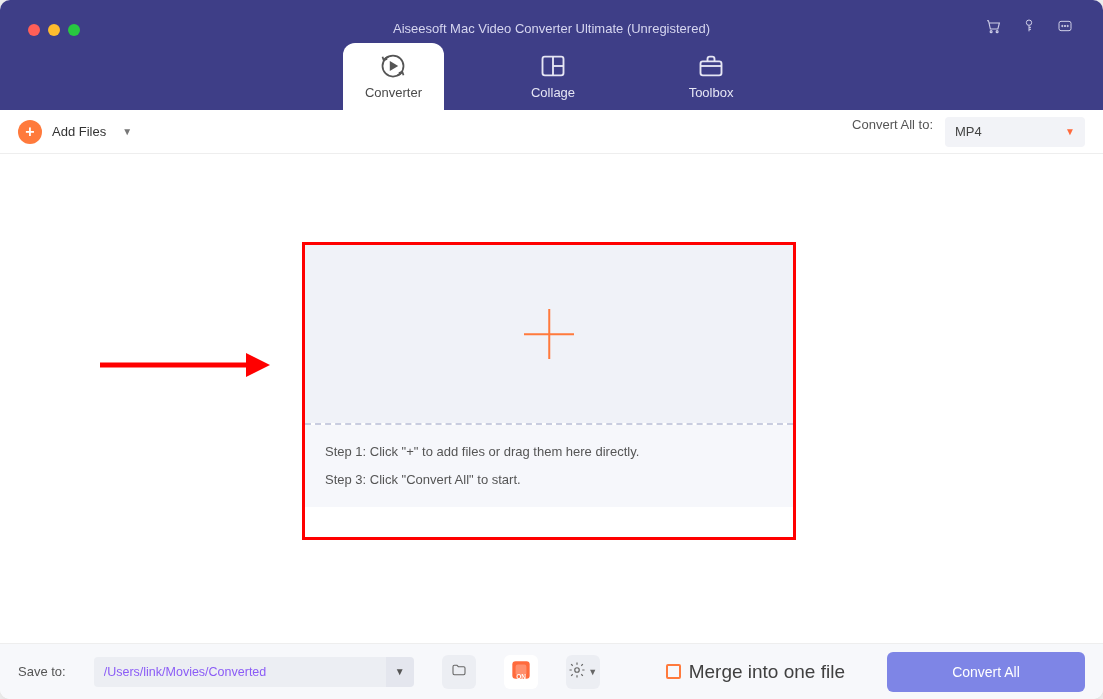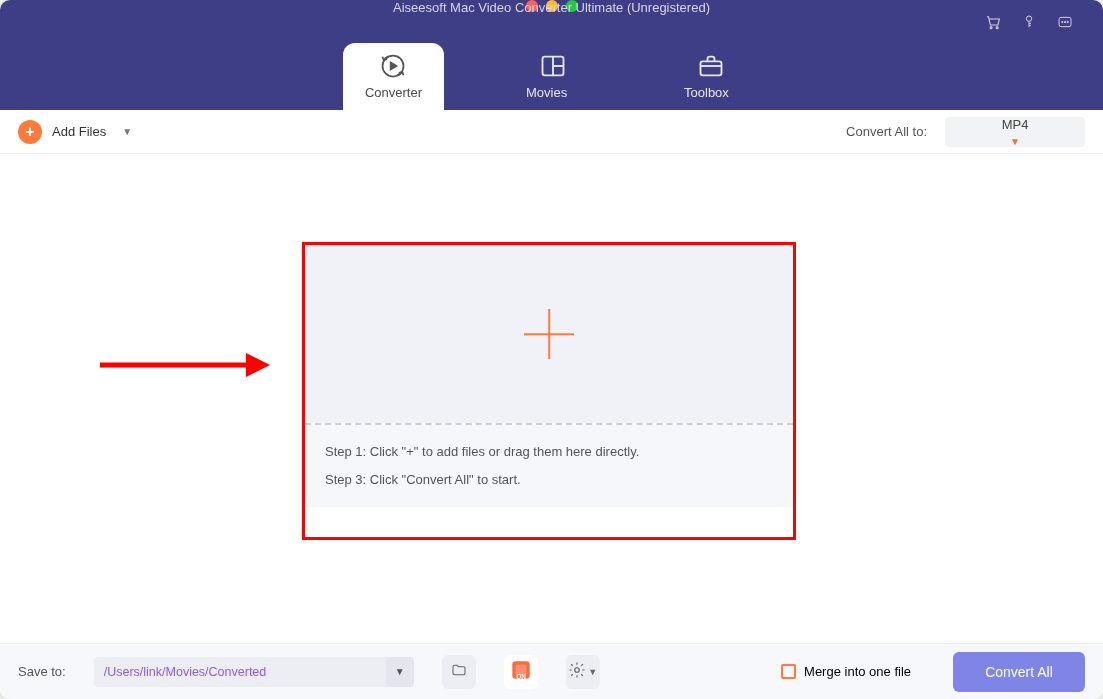--- a/index.html
+++ b/index.html
@@ -1,47 +1,47 @@
 <!DOCTYPE html>
 <html><head>
 <meta charset="utf-8">
 <style>
   * { box-sizing: border-box; margin: 0; padding: 0; font-family: -apple-system, BlinkMacSystemFont, "Segoe UI", Arial, sans-serif; }
   body { background: #f5f5f5; width: 1103px; height: 699px; overflow: hidden; }
   .window { width: 1103px; height: 699px; background: #fff; border-radius: 10px; overflow: hidden; display: flex; flex-direction: column; box-shadow: 0 2px 20px rgba(0,0,0,0.15); }
   
   
-  .titlebar { height: 36px; background: #3e3e87; display: flex; align-items: center; padding: 0 28px; position: relative; flex-direction: column; }
+  .titlebar { height: 36px; background: #3e3e87; display: flex; align-items: flex-end; padding: 0 28px; position: relative; }
   .traffic { display: flex; gap: 8px; }
   .dot { width: 12px; height: 12px; border-radius: 50%; }
   .dot-red { background: #ff5f57; }
   .dot-yellow { background: #febc2e; }
   .dot-green { background: #28c840; }
   .title { position: absolute; left: 0; right: 0; text-align: center; color: #d6d6f0; font-size: 13px; pointer-events: none; }
   .title-icons { margin-left: auto; display: flex; gap: 18px; align-items: center; }
   .ticon { color: #cfcfe8; display: flex; align-items: center; justify-content: center; cursor: pointer; }
   
   
   .nav { height: 74px; background: #3e3e87; display: flex; align-items: flex-end; justify-content: center; gap: 60px; padding-bottom: 0; }
-  .tab { display: flex; flex-direction: column; gap: 6px; color: #e6e6f4; font-size: 13px; padding: 10px 22px 10px; border-radius: 12px 12px 0 0; cursor: pointer; min-width: 98px; }
+  .tab { display: flex; flex-direction: column; align-items: center; gap: 6px; color: #e6e6f4; font-size: 13px; padding: 10px 22px 10px; border-radius: 12px 12px 0 0; cursor: pointer; min-width: 98px; }
   .tab.active { background: #fff; color: #4a4a4a; }
   .tab .ic { height: 26px; display: flex; align-items: center; justify-content: center; }
   
   
   .toolbar { height: 44px; background: #fff; display: flex; align-items: center; padding: 0 18px; border-bottom: 1px solid #eee; position: relative; }
   .add-btn { display: flex; align-items: center; gap: 10px; cursor: pointer; }
   .plus-circle { width: 24px; height: 24px; border-radius: 50%; background: #ff7a3c; display: flex; align-items: center; justify-content: center; color: #fff; font-size: 16px; font-weight: 600; }
   .add-label { color: #333; font-size: 13px; }
   .add-caret { color: #777; font-size: 10px; margin-left: 6px; }
   .seg-group { position: absolute; left: 50%; transform: translateX(-50%); display: flex; gap: 22px; align-items: center; }
   .seg { padding: 6px 16px; border-radius: 16px; font-size: 13px; color: #666; cursor: pointer; }
   .seg.active { background: #eceef5; color: #444; }
-  .convert-to { margin-left: auto; display: flex; align-items: center; gap: 18px; }
+  .convert-to { margin-left: auto; display: flex; gap: 12px; }
   .convert-to-label { font-size: 13px; color: #555; }
-  .format-select { width: 140px; height: 30px; background: #f2f3f7; border-radius: 4px; display: flex; align-items: center; justify-content: space-between; padding: 0 10px; font-size: 13px; color: #444; cursor: pointer; flex-direction: column; }
+  .format-select { width: 140px; height: 30px; background: #f2f3f7; border-radius: 4px; display: flex; align-items: center; justify-content: space-between; padding: 0 10px; font-size: 13px; color: #444; cursor: pointer; }
   .caret-red { color: #ff6a3c; font-size: 10px; }
   
   
   .main { flex: 1; background: #fff; position: relative; }
   
   .dropzone-outline { position: absolute; left: 302px; top: 88px; width: 494px; height: 298px; border: 3px solid #ff0000; }
   .dropzone-top { height: 178px; background: #f0f2f8; display: flex; align-items: center; justify-content: center; }
   .plus-thin { position: relative; width: 50px; height: 50px; }
   .plus-thin::before, .plus-thin::after { content:""; position: absolute; background:#ff7a3c; }
   .plus-thin::before { left: 50%; top: 0; width: 1.5px; height: 100%; transform: translateX(-50%); }
@@ -55,23 +55,23 @@
   .anno-arrow { position: absolute; left: 98px; top: 196px; width: 172px; height: 30px; pointer-events:none; }
   
   
   .footer { height: 56px; background: #f7f8fb; display: flex; align-items: center; padding: 0 18px; gap: 28px; border-top: 1px solid #eee; }
   .save-label { font-size: 13px; color: #555; }
   .path-input { flex: 0 0 320px; display:flex; }
   .path-field { flex:1; height: 30px; background: #eceef3; border: none; border-radius: 4px 0 0 4px; padding: 0 10px; font-size: 12.5px; color: #8b5cf6; }
   .path-caret { width: 28px; height: 30px; background: #e4e6ee; border-radius: 0 4px 4px 0; display:flex; align-items:center; justify-content:center; font-size:10px; color:#555; cursor:pointer; }
   .foot-btn { width: 34px; height: 34px; background: #eceef3; border-radius: 6px; display: flex; align-items: center; justify-content: center; cursor: pointer; color:#555; }
   .gpu-btn { width: 34px; height: 34px; background: #fff; border-radius: 6px; display:flex; align-items:center; justify-content:center; }
-  .merge { margin-left: auto; display: flex; align-items: center; gap: 8px; font-size: 13px; color: #000000; cursor:pointer; }
+  .merge { margin-left: auto; display: flex; align-items: center; gap: 8px; font-size: 19px; color: #404040; cursor:pointer; }
   .checkbox { width: 15px; height: 15px; border: 2px solid #ff7a3c; border-radius: 2px; }
-  .convert-all { width: 132px; height: 40px; background: #7e85e6; color: #fff; border-radius: 6px; display: flex; align-items: center; justify-content: center; font-size: 14px; cursor: pointer; margin-left: 14px; }
+  .convert-all { width: 198px; height: 40px; background: #7e85e6; color: #fff; border-radius: 6px; display: flex; align-items: center; justify-content: center; font-size: 14px; cursor: pointer; margin-left: 14px; }
 </style>
 </head>
 <body>
 
 <div class="window">
 
   <div class="titlebar">
     <div class="traffic">
       <div class="dot dot-red"></div>
       <div class="dot dot-yellow"></div>
@@ -118,21 +118,21 @@
       <span>Converter</span>
     </div>
     <div class="tab">
       <span class="ic">
         <svg width="28" height="28" viewBox="0 0 24 24" fill="none" stroke="#e6e6f4" stroke-width="1.6">
             <rect x="3" y="4" width="18" height="16" rx="2"></rect>
             <line x1="12" y1="4" x2="12" y2="20"></line>
             <line x1="12" y1="12" x2="21" y2="12"></line>
           </svg>
       </span>
-      <span>Movies</span>
+      <span>Collage</span>
     </div>
     <div class="tab">
       <span class="ic">
         <svg width="28" height="28" viewBox="0 0 24 24" fill="none" stroke="#e6e6f4" stroke-width="1.6">
             <rect x="3" y="8" width="18" height="12" rx="2"></rect>
             <path d="M3 12h18"></path>
             <path d="M9 8V6a2 2 0 0 1 2-2h2a2 2 0 0 1 2 2v2"></path>
           </svg>
       </span>
       <span>Toolbox</span>

